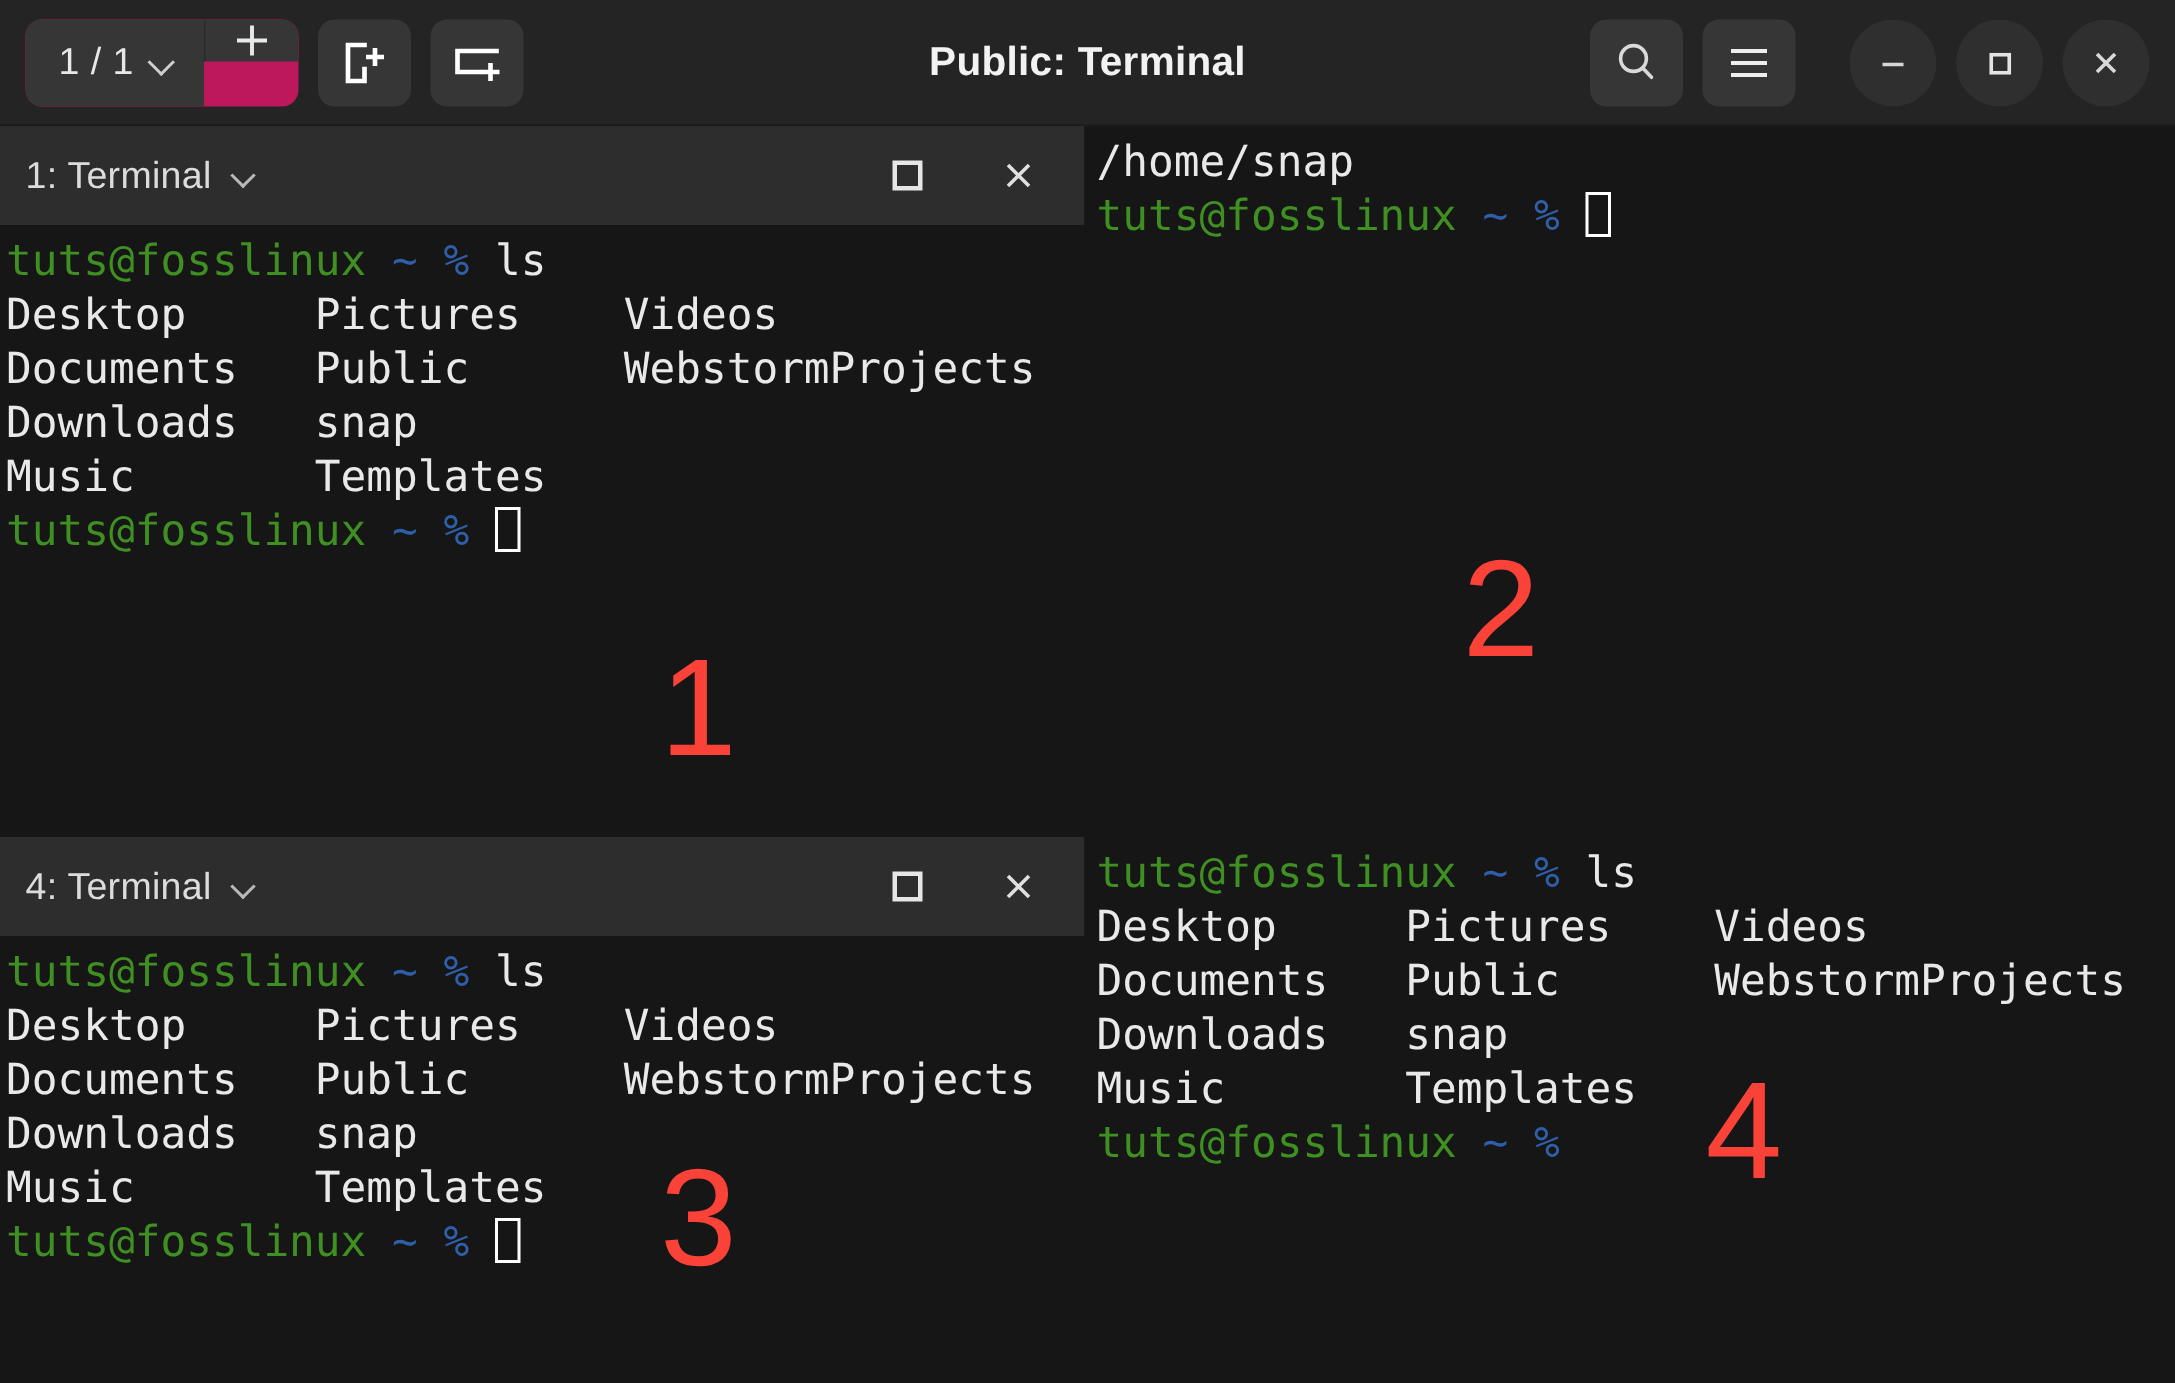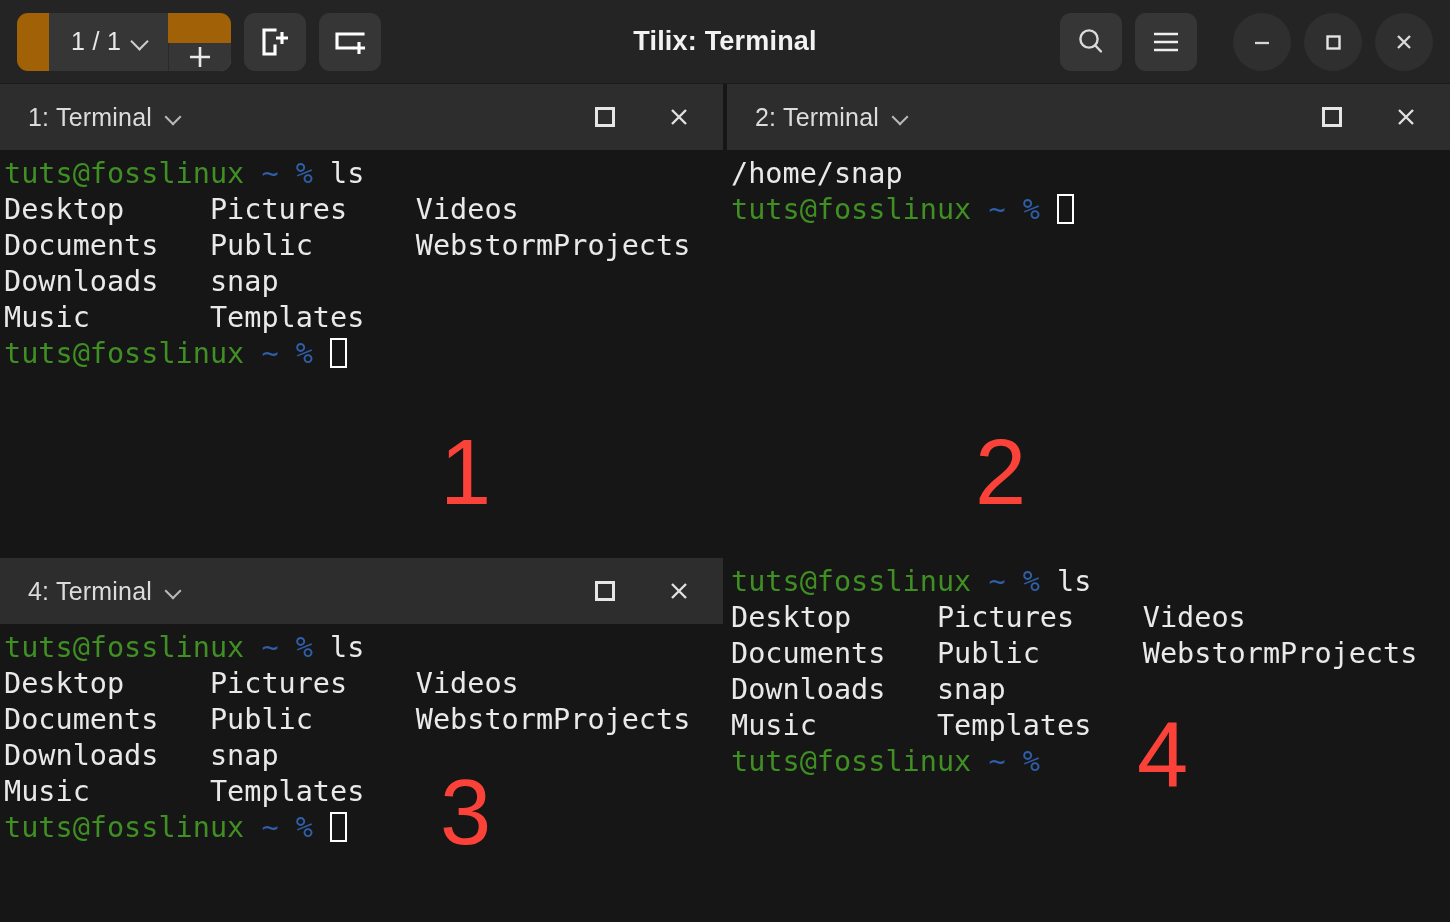--- a/index.html
+++ b/index.html
@@ -40,26 +40,25 @@
 
   .tb-left {
     display: flex;
     align-items: center;
     gap: 13px;
     z-index: 2;
   }
 
   .linked-group {
     display: flex;
-    align-items: flex-end;
+    align-items: flex-start;
     border-radius: 11px;
     overflow: hidden;
-    background: #a16207;
+    background: #be185d;
     height: 58px;
-    padding-left: 32px;
   }
   .session-selector {
     display: flex;
     align-items: center;
     gap: 11px;
     padding: 0 19px 0 22px;
     background: #363636;
     cursor: default;
     height: 100%;
     box-sizing: border-box;
@@ -176,21 +175,21 @@
   }
   .pane.left { width: 723px; flex: none; }
   .pane.right { flex: 1; }
 
   .pane-header {
     height: 66px;
     min-height: 66px;
     background: #2d2d2d;
     display: flex;
     align-items: center;
-    padding: 0 18px 0 28px;
+    padding: 0 18px 0 17px;
     box-sizing: border-box;
   }
   .pane-title {
     color: #dcdcdc;
     font-size: 25px;
     letter-spacing: 0.2px;
     white-space: nowrap;
   }
   .pane-chev {
     margin-left: 14px;
@@ -299,21 +298,21 @@
 
       <div class="icon-btn">
         <svg width="34" height="28" viewBox="0 0 34 28">
           <path d="M4 6 H30 M4 6 V20 H19" stroke="#ffffff" stroke-width="3.1" fill="none" stroke-linecap="square"></path>
           <path d="M26 14 V26 M20 20 H32" stroke="#ffffff" stroke-width="3.1" stroke-linecap="butt"></path>
         </svg>
       </div>
     </div>
 
     <div class="tb-title">
-      <span>Tilix: Terminal</span>
+      <span>Public: Terminal</span>
     </div>
 
     <div class="tb-right">
       <div class="icon-btn">
         <svg width="32" height="32" viewBox="0 0 32 32">
           <circle cx="14" cy="13" r="8.6" stroke="#dadada" stroke-width="2.4" fill="none"></circle>
           <path d="M20.3 19.5 L26 25.5" stroke="#dadada" stroke-width="2.4" stroke-linecap="round"></path>
         </svg>
       </div>
       <div class="icon-btn">
@@ -368,34 +367,20 @@
               <div class="term-line"><span class="c-white">Music       Templates</span></div>
               <div class="term-line"><span class="c-green">tuts@fosslinux </span><span class="c-blue">~ </span><span class="c-blue">% </span><span class="cursor-box"></span></div>
             </div>
           <div class="annot" style="left:440px; top:276px;">1</div>
         </div>
       </div>
 
       <div class="vsplit"></div>
 
       <div class="pane right">
-        <div class="pane-header">
-          <span class="pane-title">2: Terminal</span>
-          <span class="pane-chev"></span>
-          <span class="ph-spacer"></span>
-          <span class="ph-btn">
-            <span class="maxsquare"></span>
-          </span>
-          <span class="ph-gap"></span>
-          <span class="ph-btn">
-            <svg width="24" height="24" viewBox="0 0 24 24">
-              <path d="M5 5 L19 19 M19 5 L5 19" stroke="#e0e0e0" stroke-width="2.4" stroke-linecap="butt"></path>
-            </svg>
-          </span>
-        </div>
         <div class="term-body">
           <div>
               <div class="term-line"><span class="c-white">/home/snap</span></div>
               <div class="term-line"><span class="c-green">tuts@fosslinux </span><span class="c-blue">~ </span><span class="c-blue">% </span><span class="cursor-box"></span></div>
             </div>
           <div class="annot" style="left:248px; top:276px;">2</div>
         </div>
       </div>
     </div>
 

